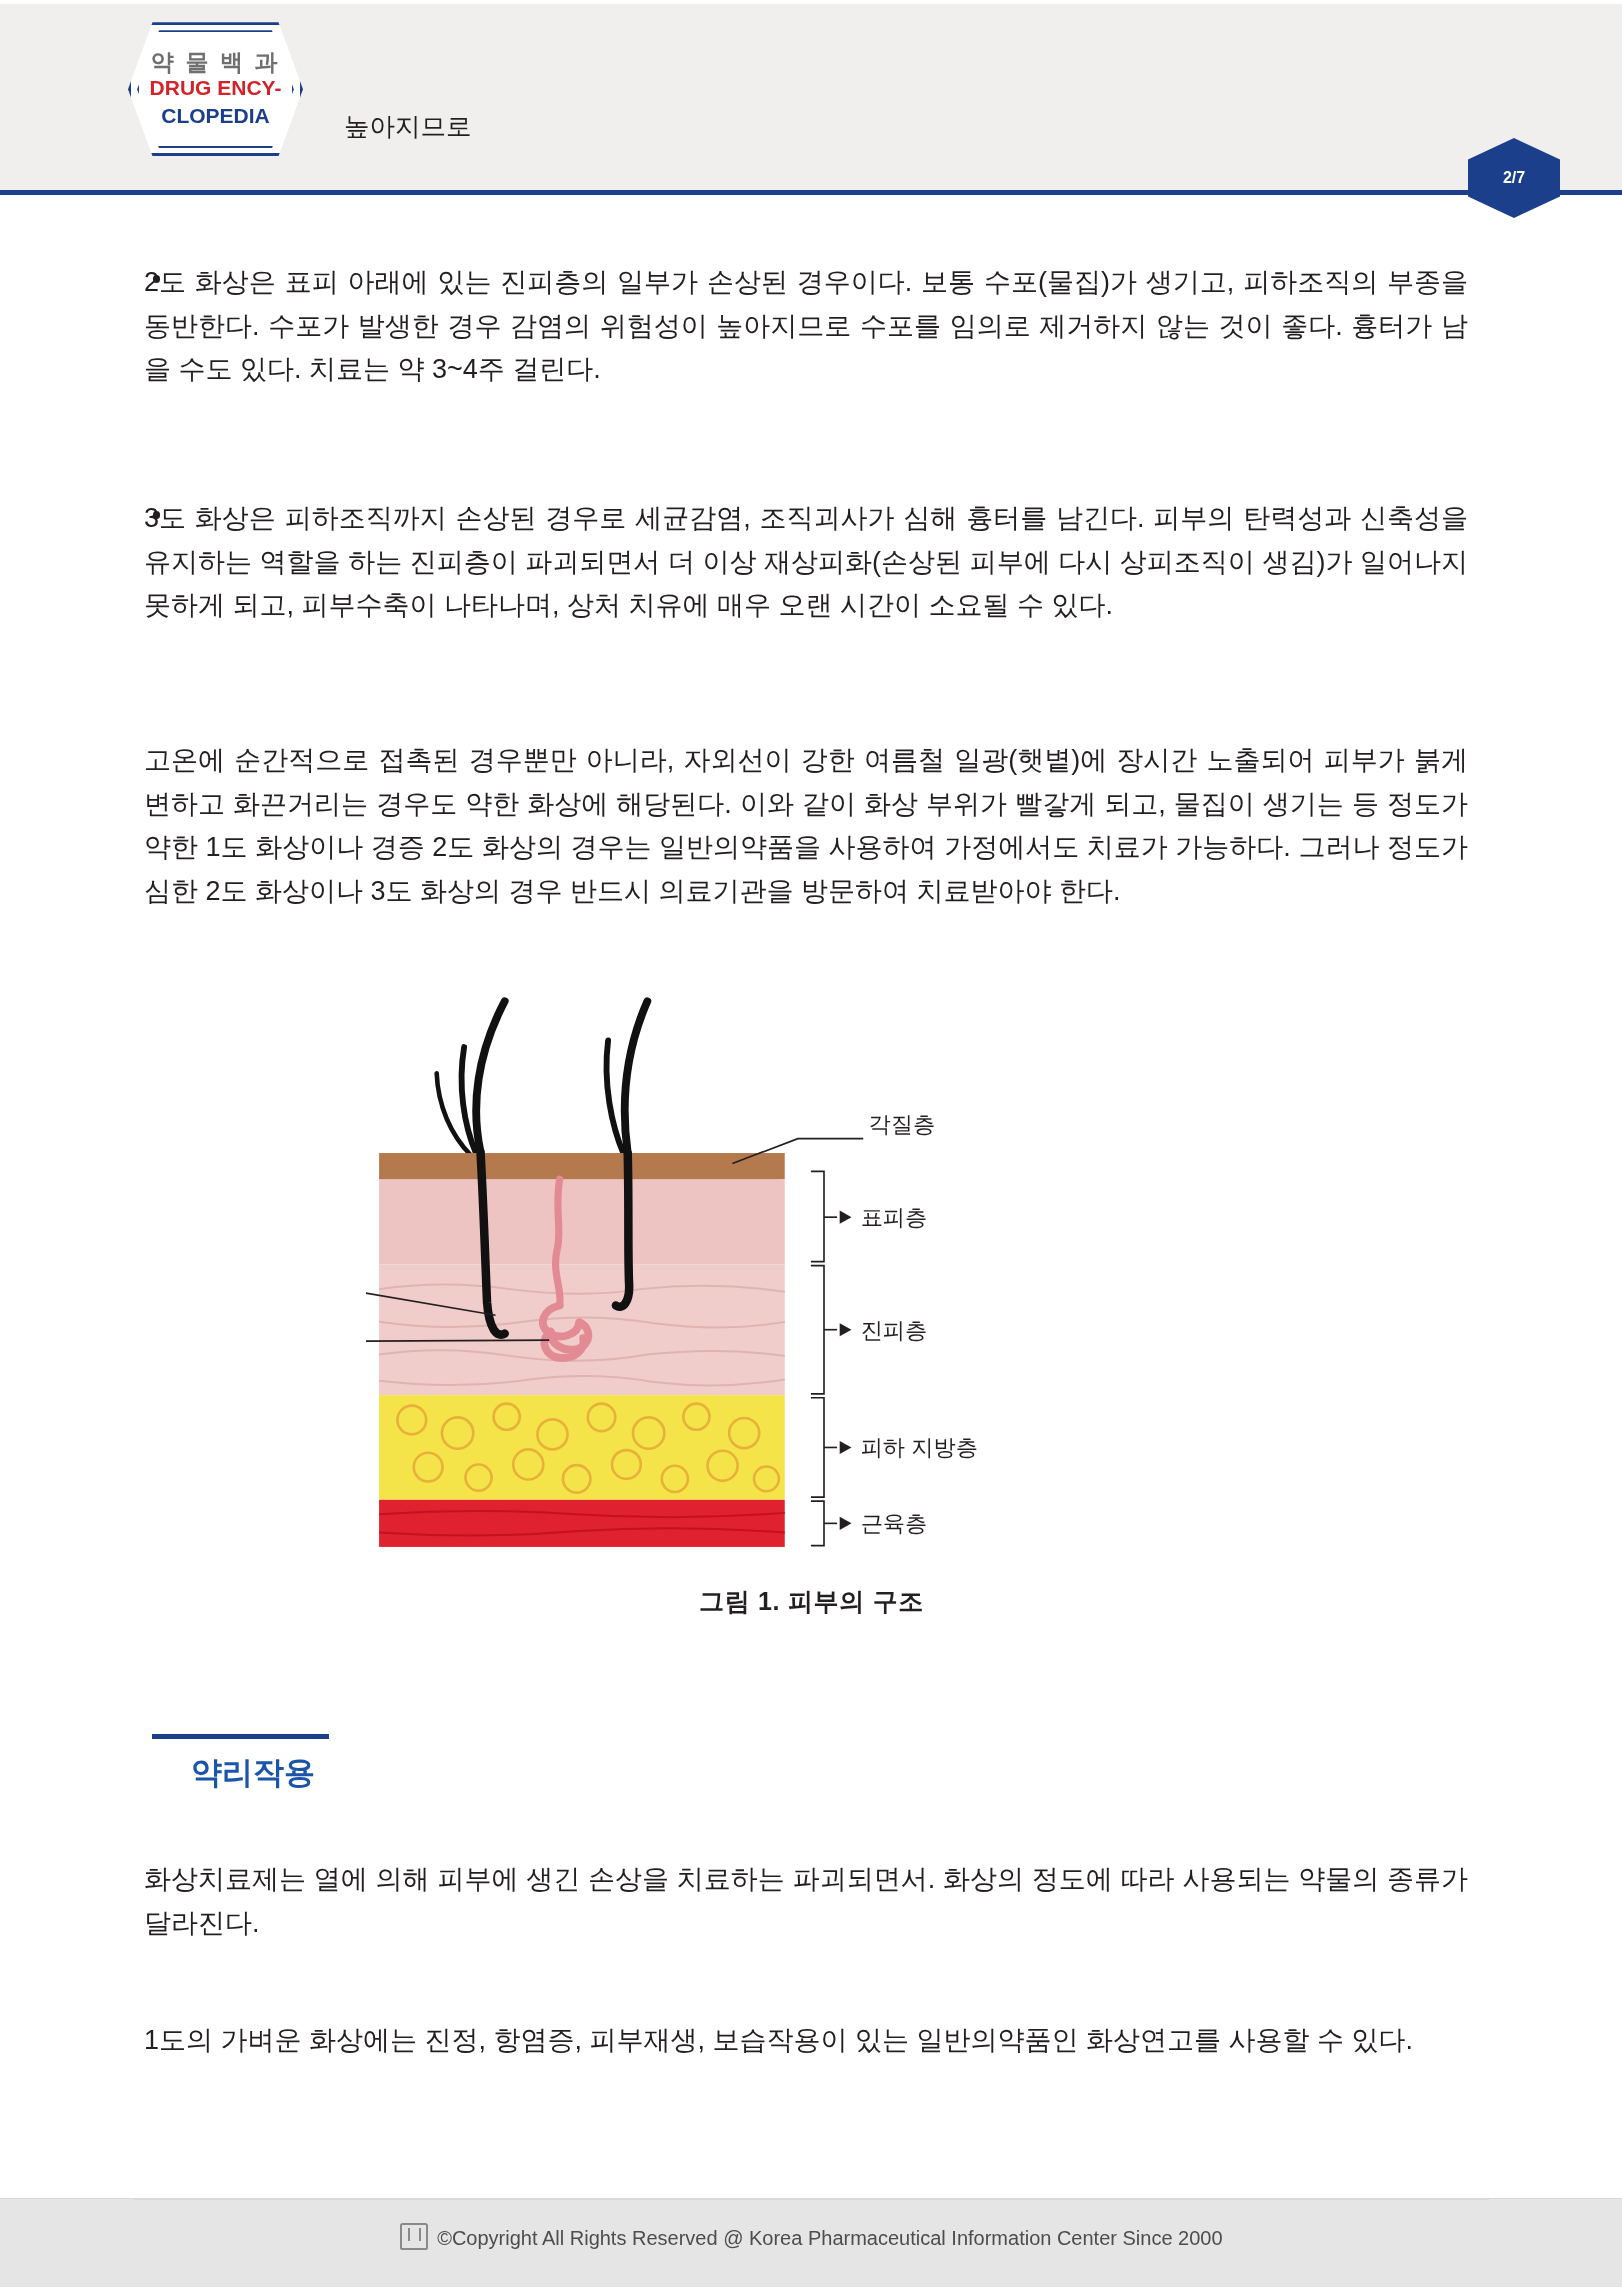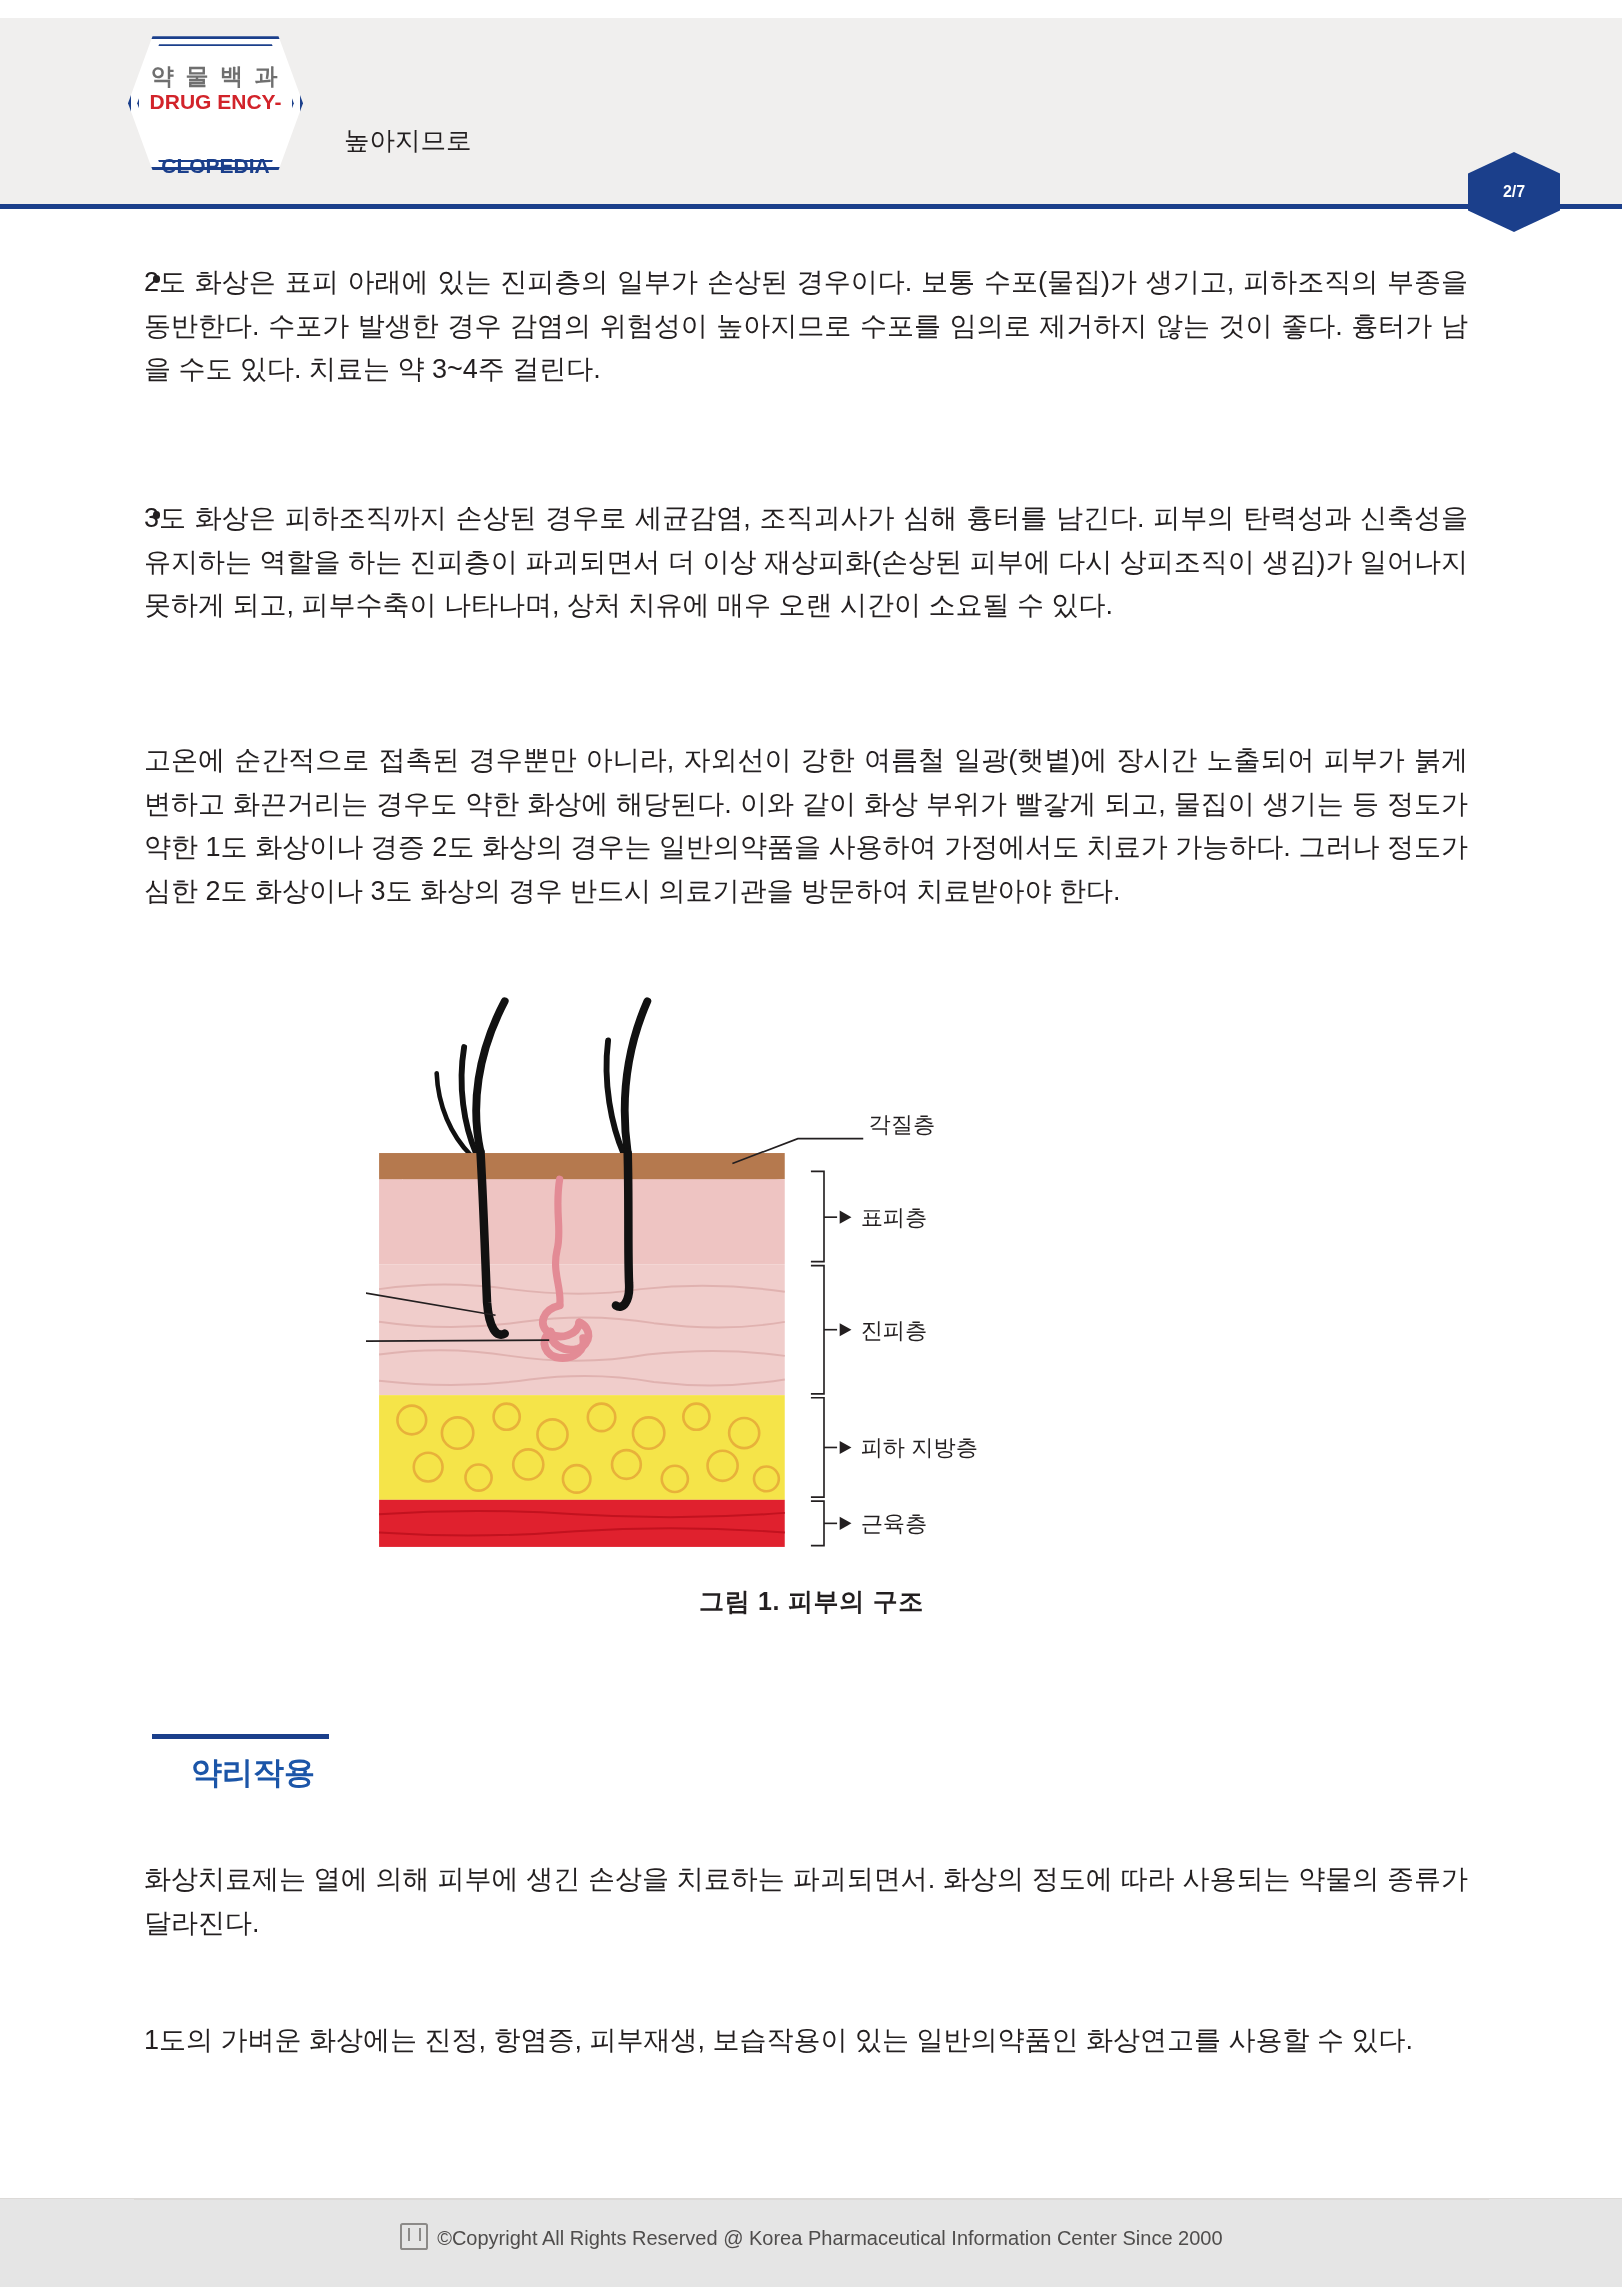--- a/index.html
+++ b/index.html
@@ -12,21 +12,21 @@
     background: #ffffff;
     font-family: "Liberation Sans", sans-serif;
     color: #231f20;
     position: relative;
     overflow: hidden;
   }
 
   
   .header {
     position: absolute;
-    top: 18px; left: 0;
+    top: 4px; left: 0;
     width: 1623px;
     height: 186px;
     background: #f0efee;
     border-bottom: 5.9px solid #1b3f8b;
   }
   .logo-badge {
     position: absolute;
     left: 128px;
     top: 18.3px;
     width: 175px;
@@ -67,21 +67,20 @@
     letter-spacing: 0px;
   }
   .logo-text-en2 {
     position: absolute;
     left: 0; right: 0;
     top: 82px;
     text-align: center;
     font-size: 21px;
     font-weight: bold;
     color: #1b3f8b;
-    margin-top: 36px;
   }
   .header-title {
     position: absolute;
     left: 344px;
     top: 105px;
     font-size: 25.5px;
     color: #231f20;
   }
   .page-badge {
     position: absolute;

